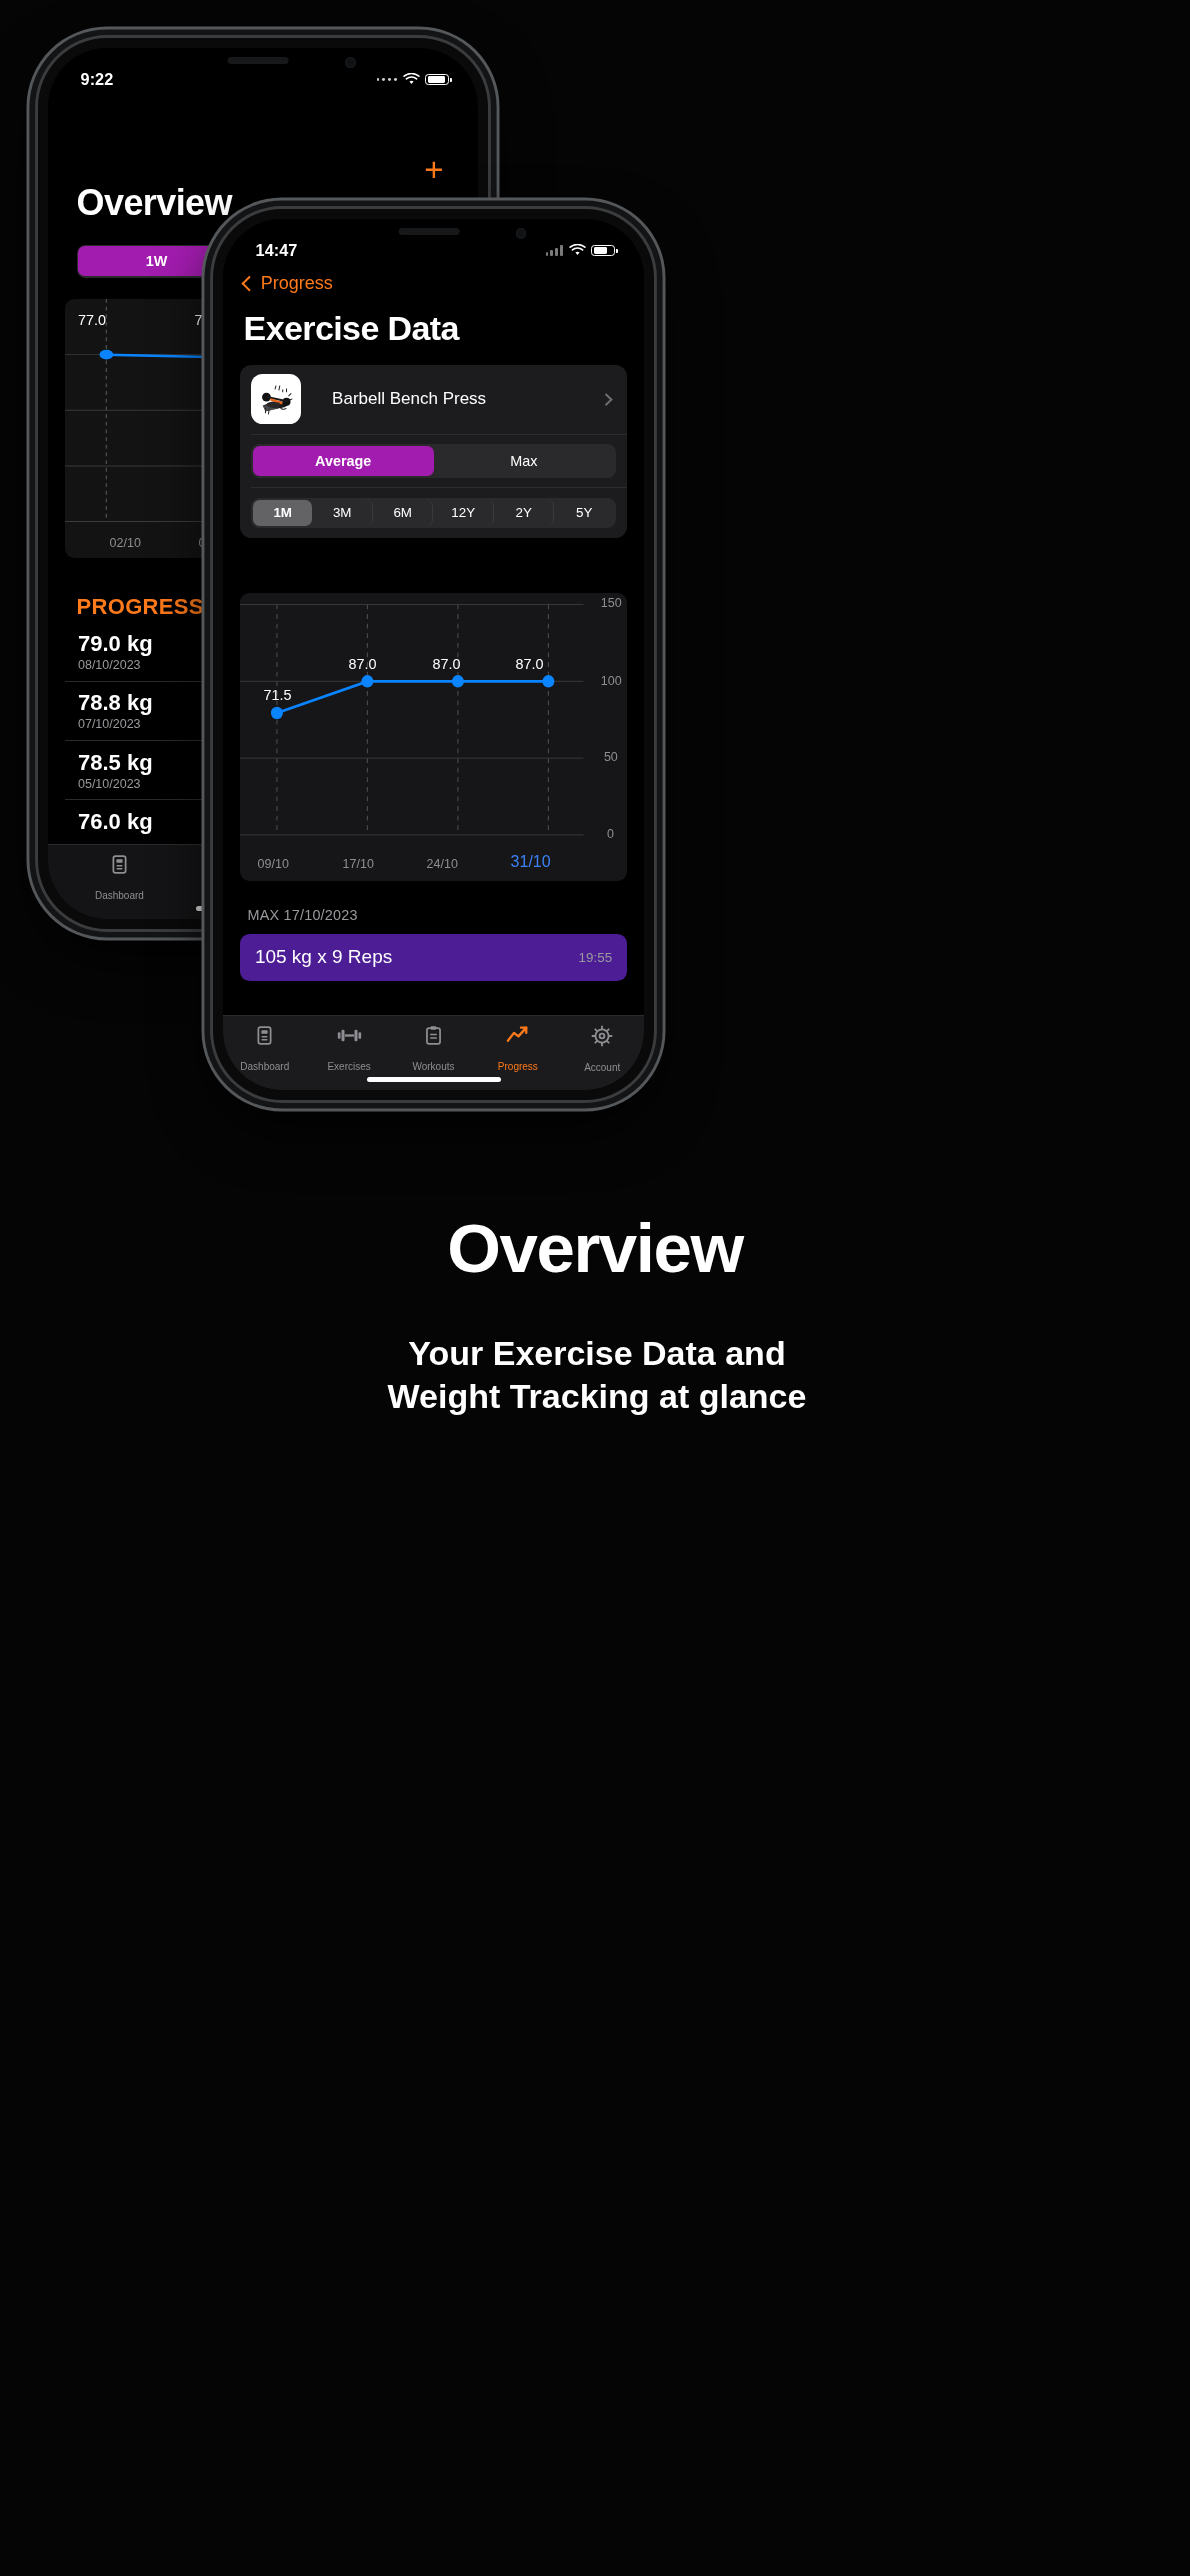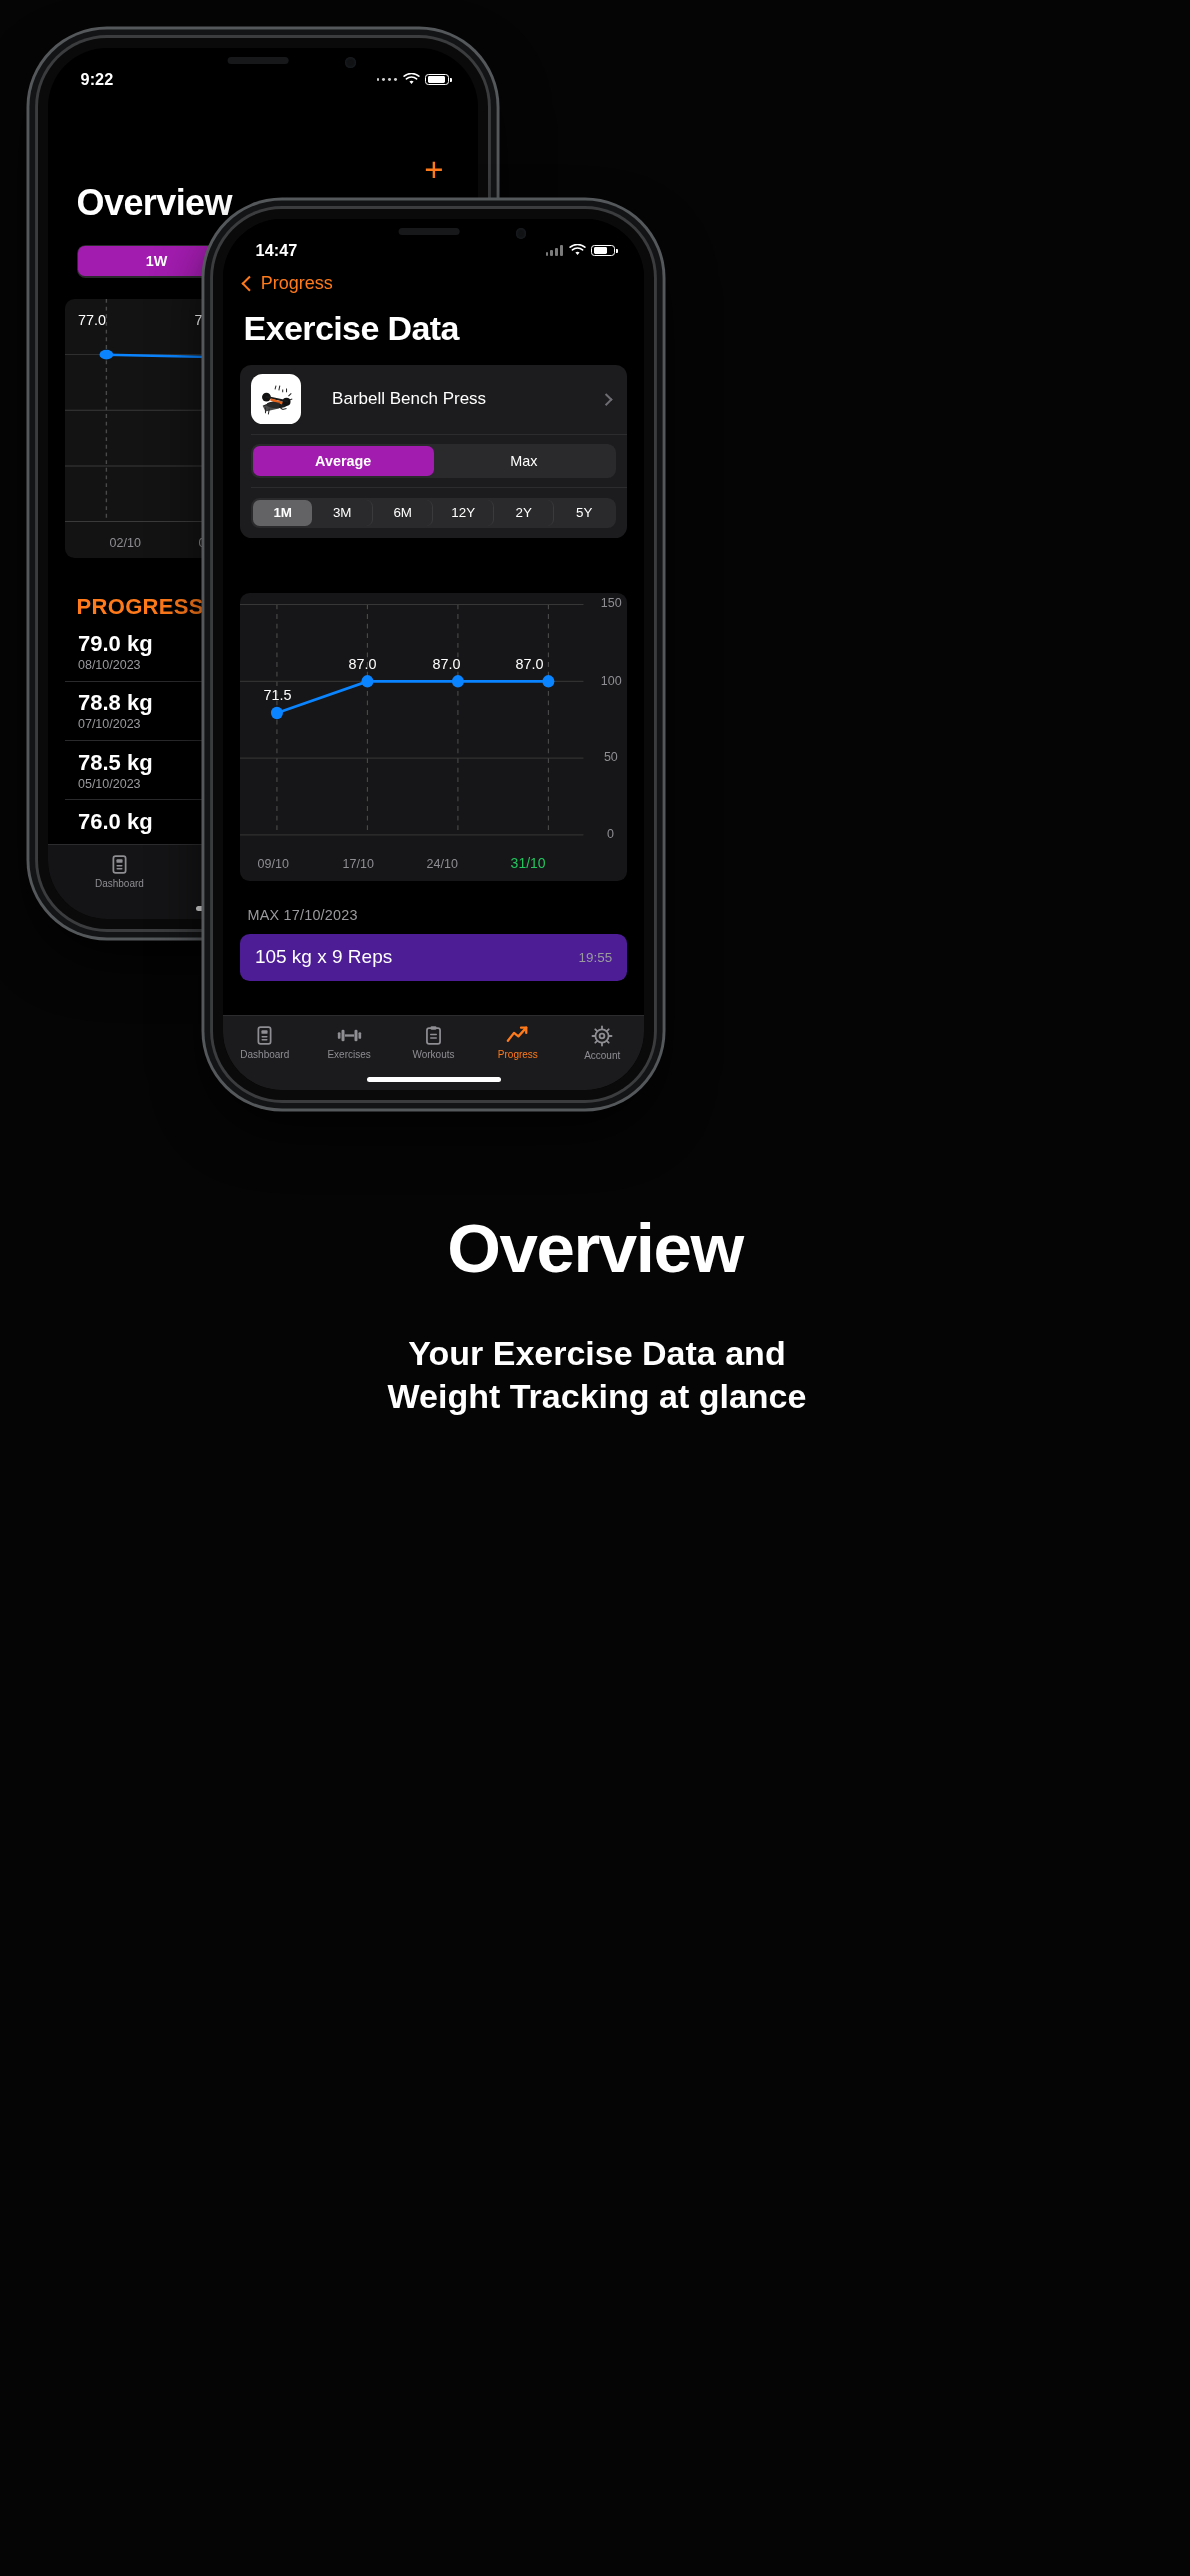--- a/index.html
+++ b/index.html
@@ -59,21 +59,21 @@
                font-size:14.4px; }
   .seg > div.on { background:#a21caf; font-weight:600; }
   .seg2 { display:flex; background:#2a2a2c; border-radius:8.6px; padding:1.9px; }
   .seg2 > div { flex:1; text-align:center; color:#fff; border-radius:6.7px; padding:5.8px 0; font-size:13.4px;
                 border-right:1px solid #3a3a3c;}
   .seg2 > div:last-child{border-right:none;}
   .seg2 > div.on { background:#636366; font-weight:600; border-right:none; }
 
   .tabbar { position:absolute; left:0; right:0; bottom:0; height:75px; background:#1b1b1d;
             border-top:1px solid #2c2c2e; display:flex; align-items:flex-start; padding-top:8.6px; }
-  .tab { flex:1; display:flex; flex-direction:column; align-items:center; gap:3px;
+  .tab { flex:1; display:flex; flex-direction:column; align-items:center; gap:15px;
          color:#8e8e93; font-size:10px; }
   .tab.on { color:#FF7A1A; }
   .tab svg { display:block; }
   .homebar { position:absolute; bottom:8.6px; left:50%; transform:translateX(-50%);
              width:134px;height:4.8px;border-radius:2.9px;background:#fff; }
 
   
   #backScreen { background:#000; }
   .ov-plus { position:absolute; right:35px; top:105px; color:#FF7A1A; font-size:33px; font-weight:300; line-height:1;}
   .ov-title { position:absolute; left:29px; top:134px; font-size:36px; }
@@ -325,21 +325,21 @@
           <div style="position:absolute;left:276px;top:63px;color:#fff;font-size:14.4px;">87.0</div>
           
           <div style="position:absolute;right:5.8px;top:3.8px;color:#8e8e93;font-size:12.5px;">150</div>
           <div style="position:absolute;right:5.8px;top:81px;color:#8e8e93;font-size:12.5px;">100</div>
           <div style="position:absolute;right:9.6px;top:157px;color:#8e8e93;font-size:12.5px;">50</div>
           <div style="position:absolute;right:13.4px;top:234px;color:#8e8e93;font-size:12.5px;">0</div>
           
           <div style="position:absolute;left:18px;bottom:9.6px;color:#8e8e93;font-size:12.5px;">09/10</div>
           <div style="position:absolute;left:103px;bottom:9.6px;color:#8e8e93;font-size:12.5px;">17/10</div>
           <div style="position:absolute;left:187px;bottom:9.6px;color:#8e8e93;font-size:12.5px;">24/10</div>
-          <div style="position:absolute;left:271px;bottom:9.6px;color:#22c55e;font-size:14px;">31/10</div>
+          <div style="position:absolute;left:271px;bottom:9.6px;color:#3b82f6;font-size:16px;">31/10</div>
         </div>
 
         <div class="maxlabel">MAX 17/10/2023</div>
 
         <div class="maxrow">
           <div class="l">105 kg x 9 Reps</div>
           <div class="r">19:55</div>
         </div>
 
         <div class="tabbar">

